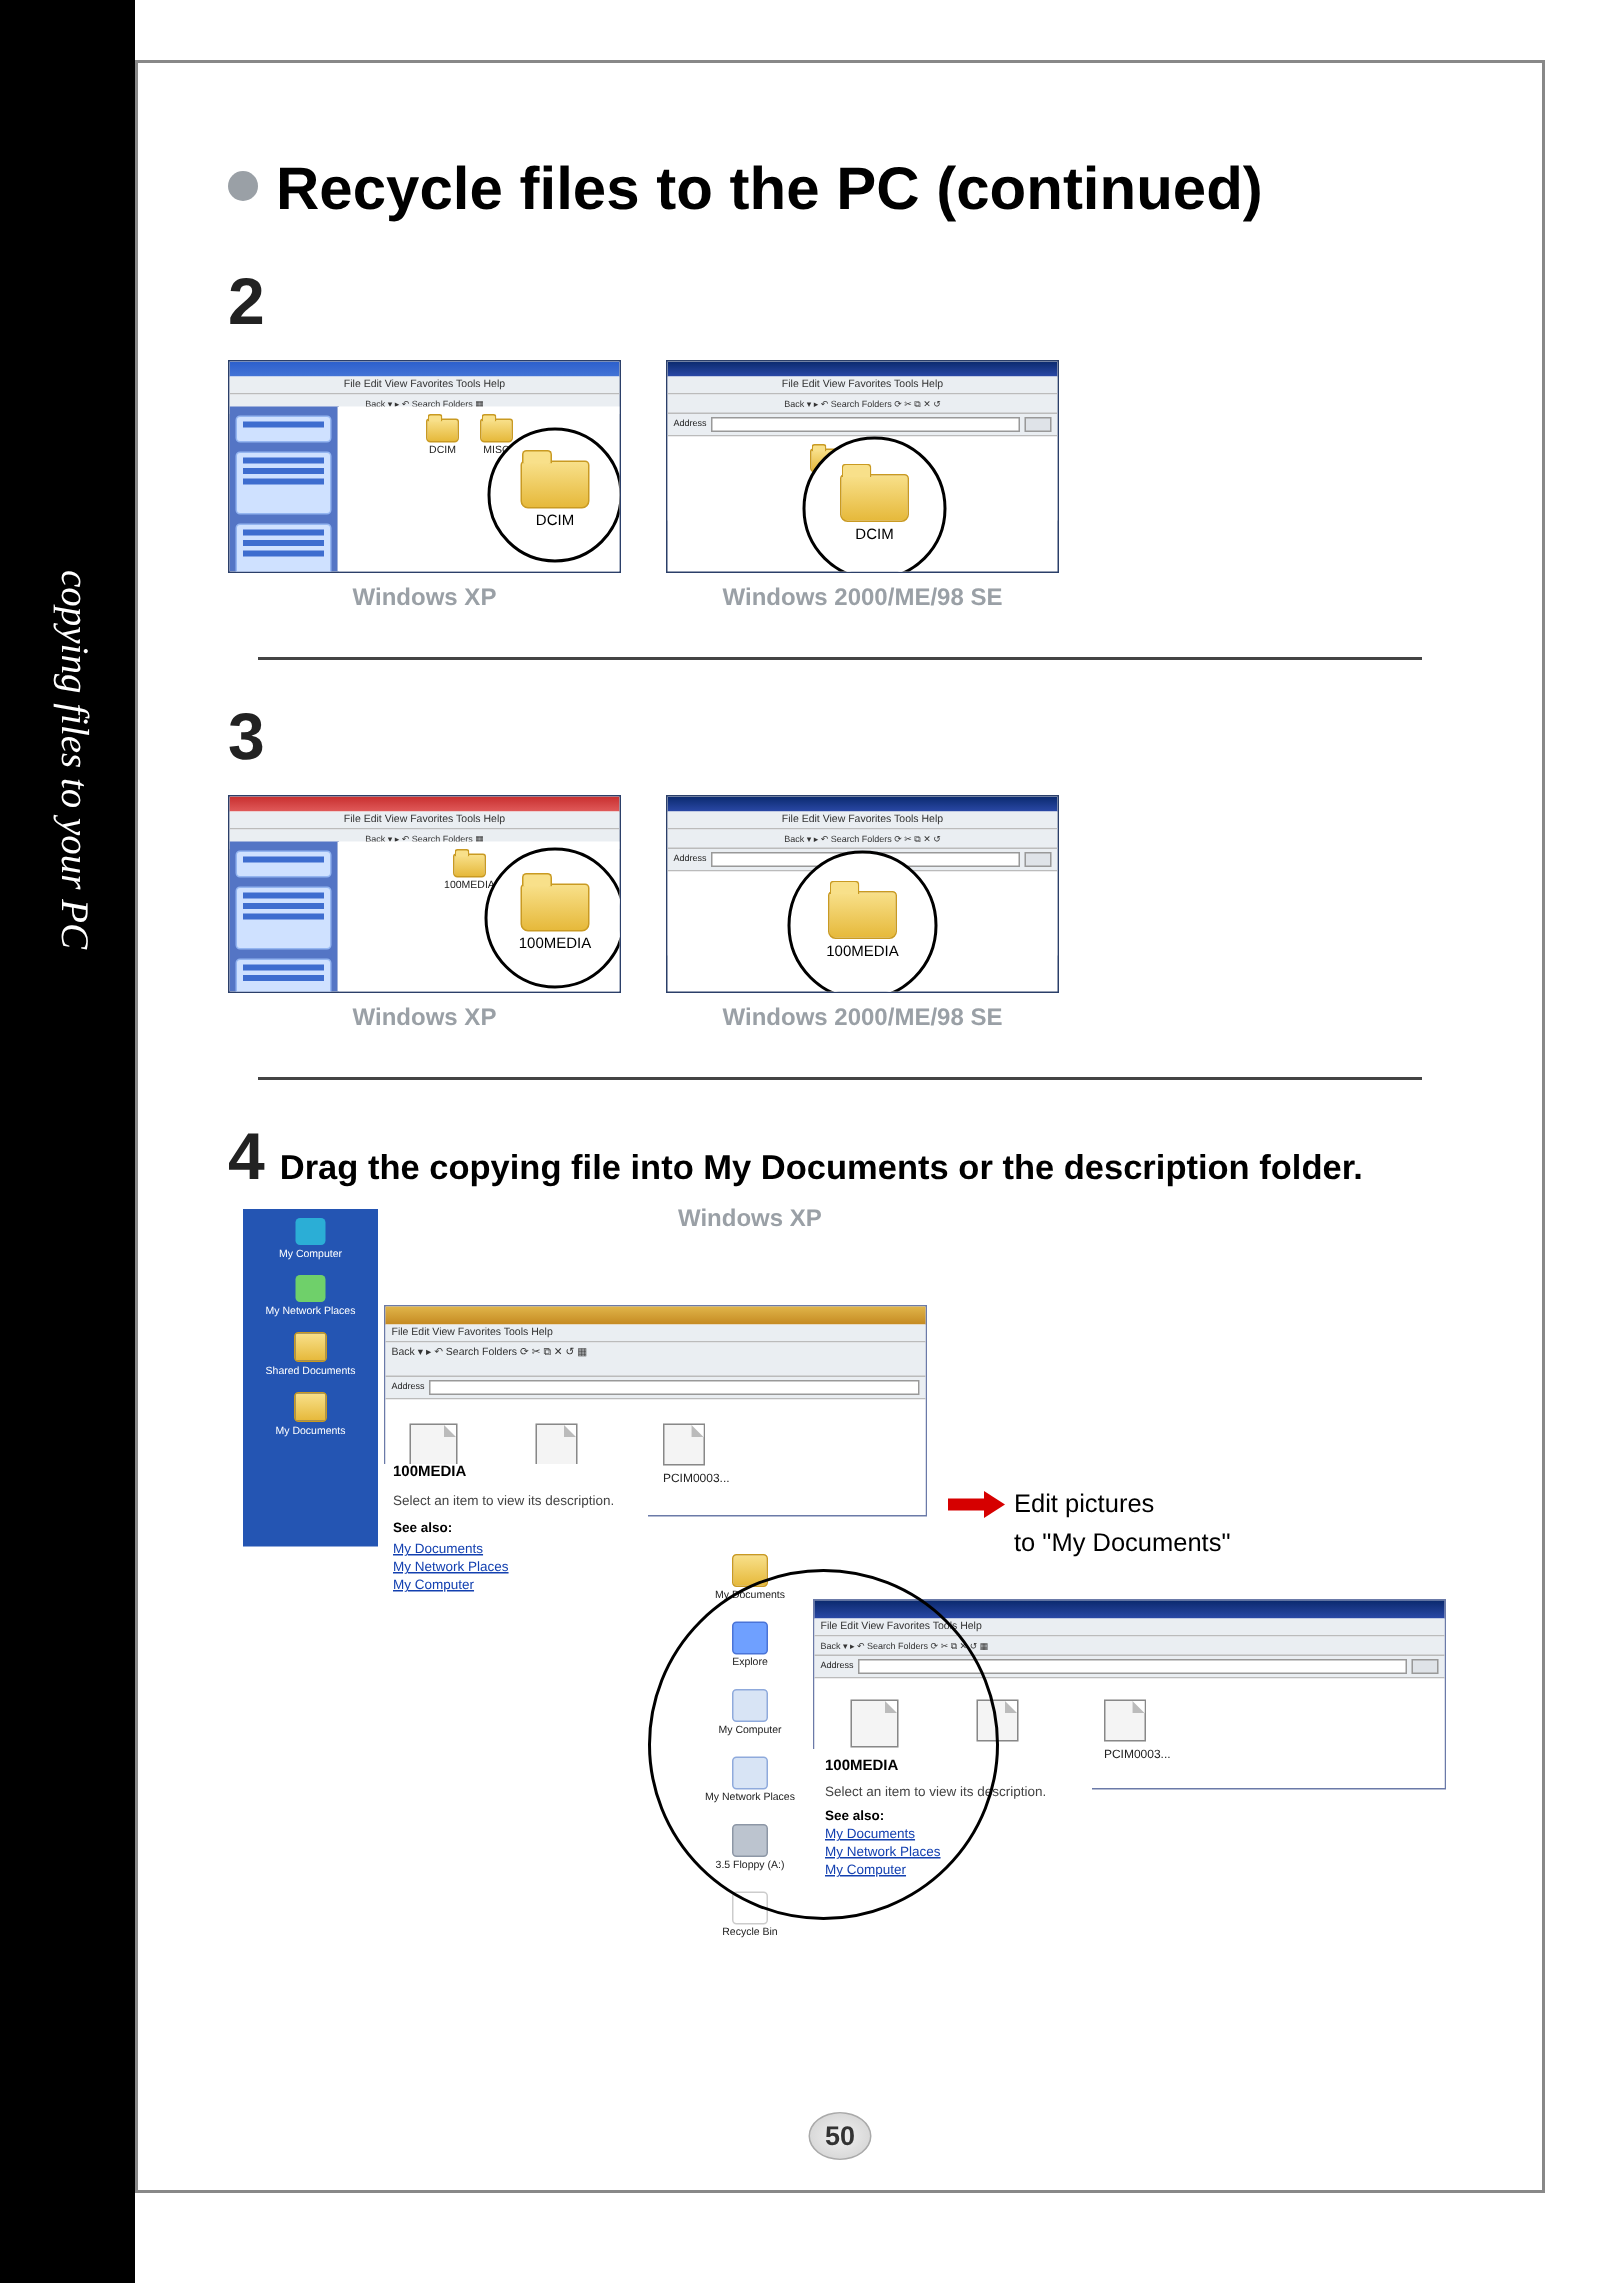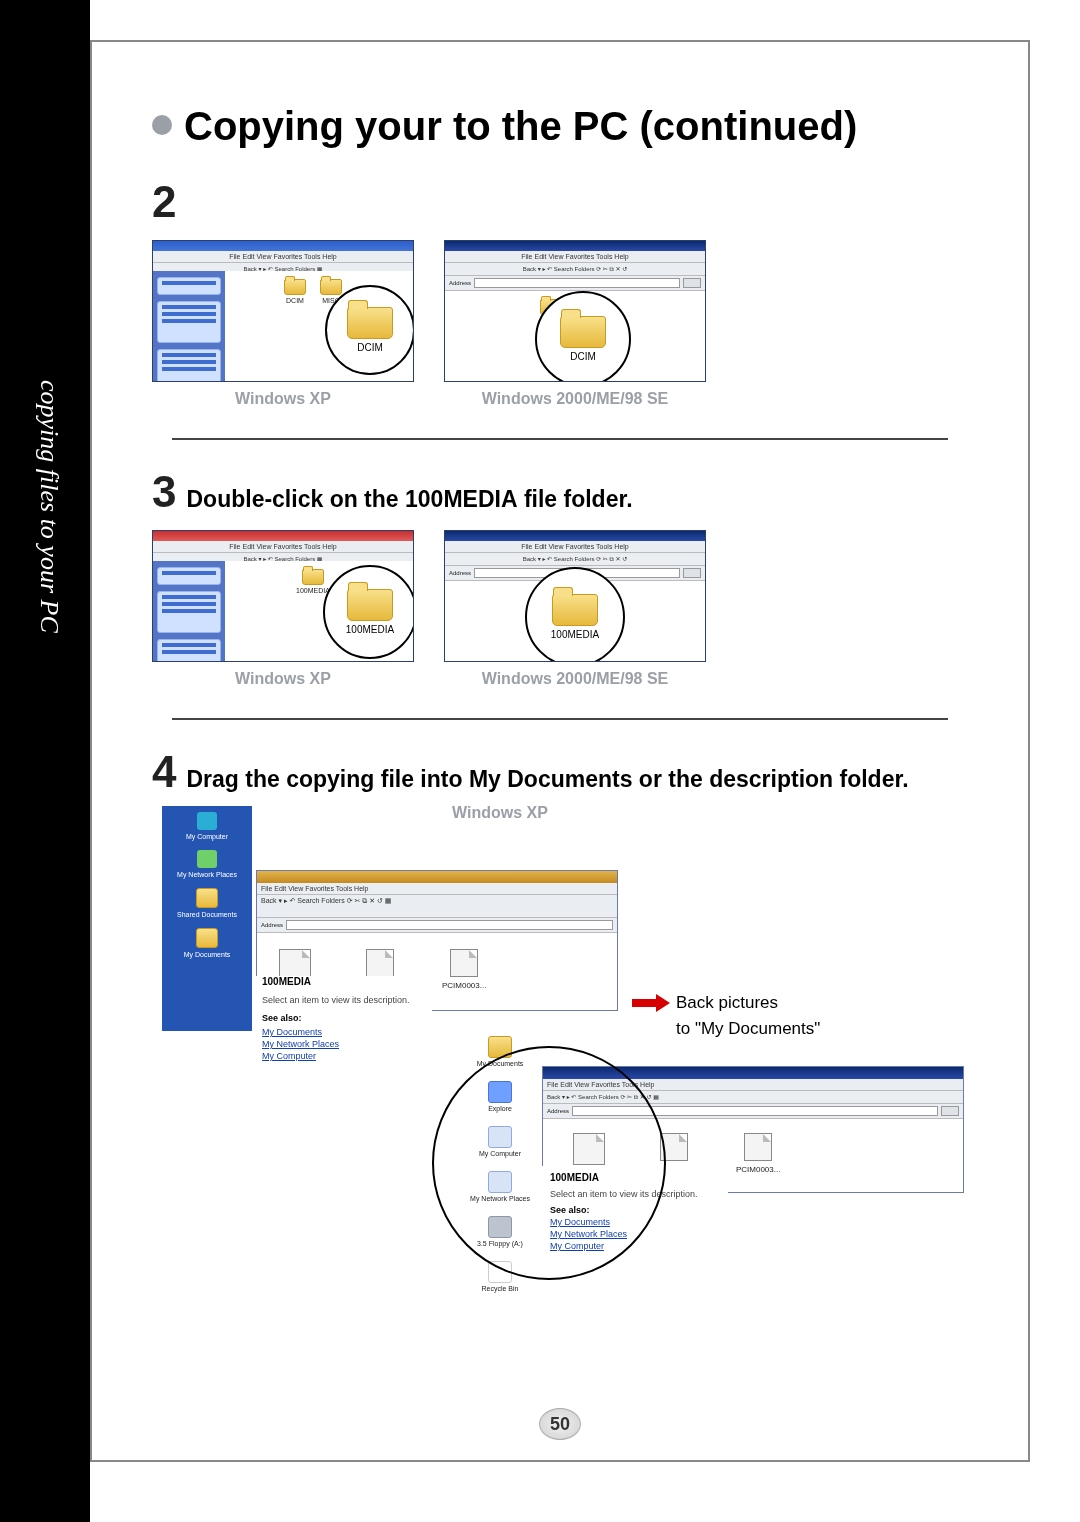--- a/index.html
+++ b/index.html
@@ -333,21 +333,20 @@
   }
   .win-100media .files {
     display: flex;
     gap: 40px;
     padding: 16px 16px;
     background: #fff;
   }
   .file-ico {
     display: flex;
     flex-direction: column;
-    align-items: center;
     gap: 4px;
     font-size: 8px;
     color: #222;
   }
   .file-ico .fic {
     width: 26px;
     height: 26px;
     border: 1px solid #888;
     background: #f4f4f4;
     position: relative;
@@ -506,21 +505,21 @@
   }
 </style>
 </head>
 <body>
 
 <div class="sheet">
   <div class="left-black"></div>
   <div class="side-label">copying files to your PC</div>
 
   <div class="content">
-    <h1 class="page-title">Copying your to the PC (continued)</h1>
+    <h1 class="page-title">Recycle files to the PC (continued)</h1>
 
     <div class="step">
       <div class="step-head">
         <span class="step-num">2</span>
       </div>
 
       <div class="pair">
 
         <div class="shot-wrap">
           <div class="shot" style="width:260px;height:140px">
@@ -588,23 +587,20 @@
           <div class="caption">Windows 2000/ME/98 SE</div>
         </div>
       </div>
     </div>
 
     <hr class="sep">
 
     <div class="step">
       <div class="step-head">
         <span class="step-num">3</span>
-        <span class="step-text">
-          <span>Double-click on the </span><span class="term">100MEDIA</span><span> file folder.</span>
-        </span>
       </div>
 
       <div class="pair">
         <div class="shot-wrap">
           <div class="shot" style="width:260px;height:130px">
             <div class="titlebar" style="background:linear-gradient(#c82f2f,#e05a5a)"></div>
             <div class="menu">File  Edit  View  Favorites  Tools  Help</div>
             <div class="toolbar">Back  ▾  ▸  ↶  Search  Folders  ▦</div>
             <div class="sidebar-xp">
               <div class="panel">
@@ -719,21 +715,21 @@
           <div class="head">100MEDIA</div>
           <div class="hint">Select an item to view its description.</div>
           <div class="see">See also:</div>
           <a>My Documents</a>
           <a>My Network Places</a>
           <a>My Computer</a>
         </div>
 
         <div class="arrow-red"></div>
         <div class="copy-text">
-          <div>Back pictures</div>
+          <div>Edit pictures</div>
           <div>to "My Documents"</div>
         </div>
 
         <div class="desktop-2k">
           <div class="d2k-icon folder2">
               <span class="ico"></span>
               <span>My Documents</span>
             </div>
           <div class="d2k-icon blue">
               <span class="ico"></span>

